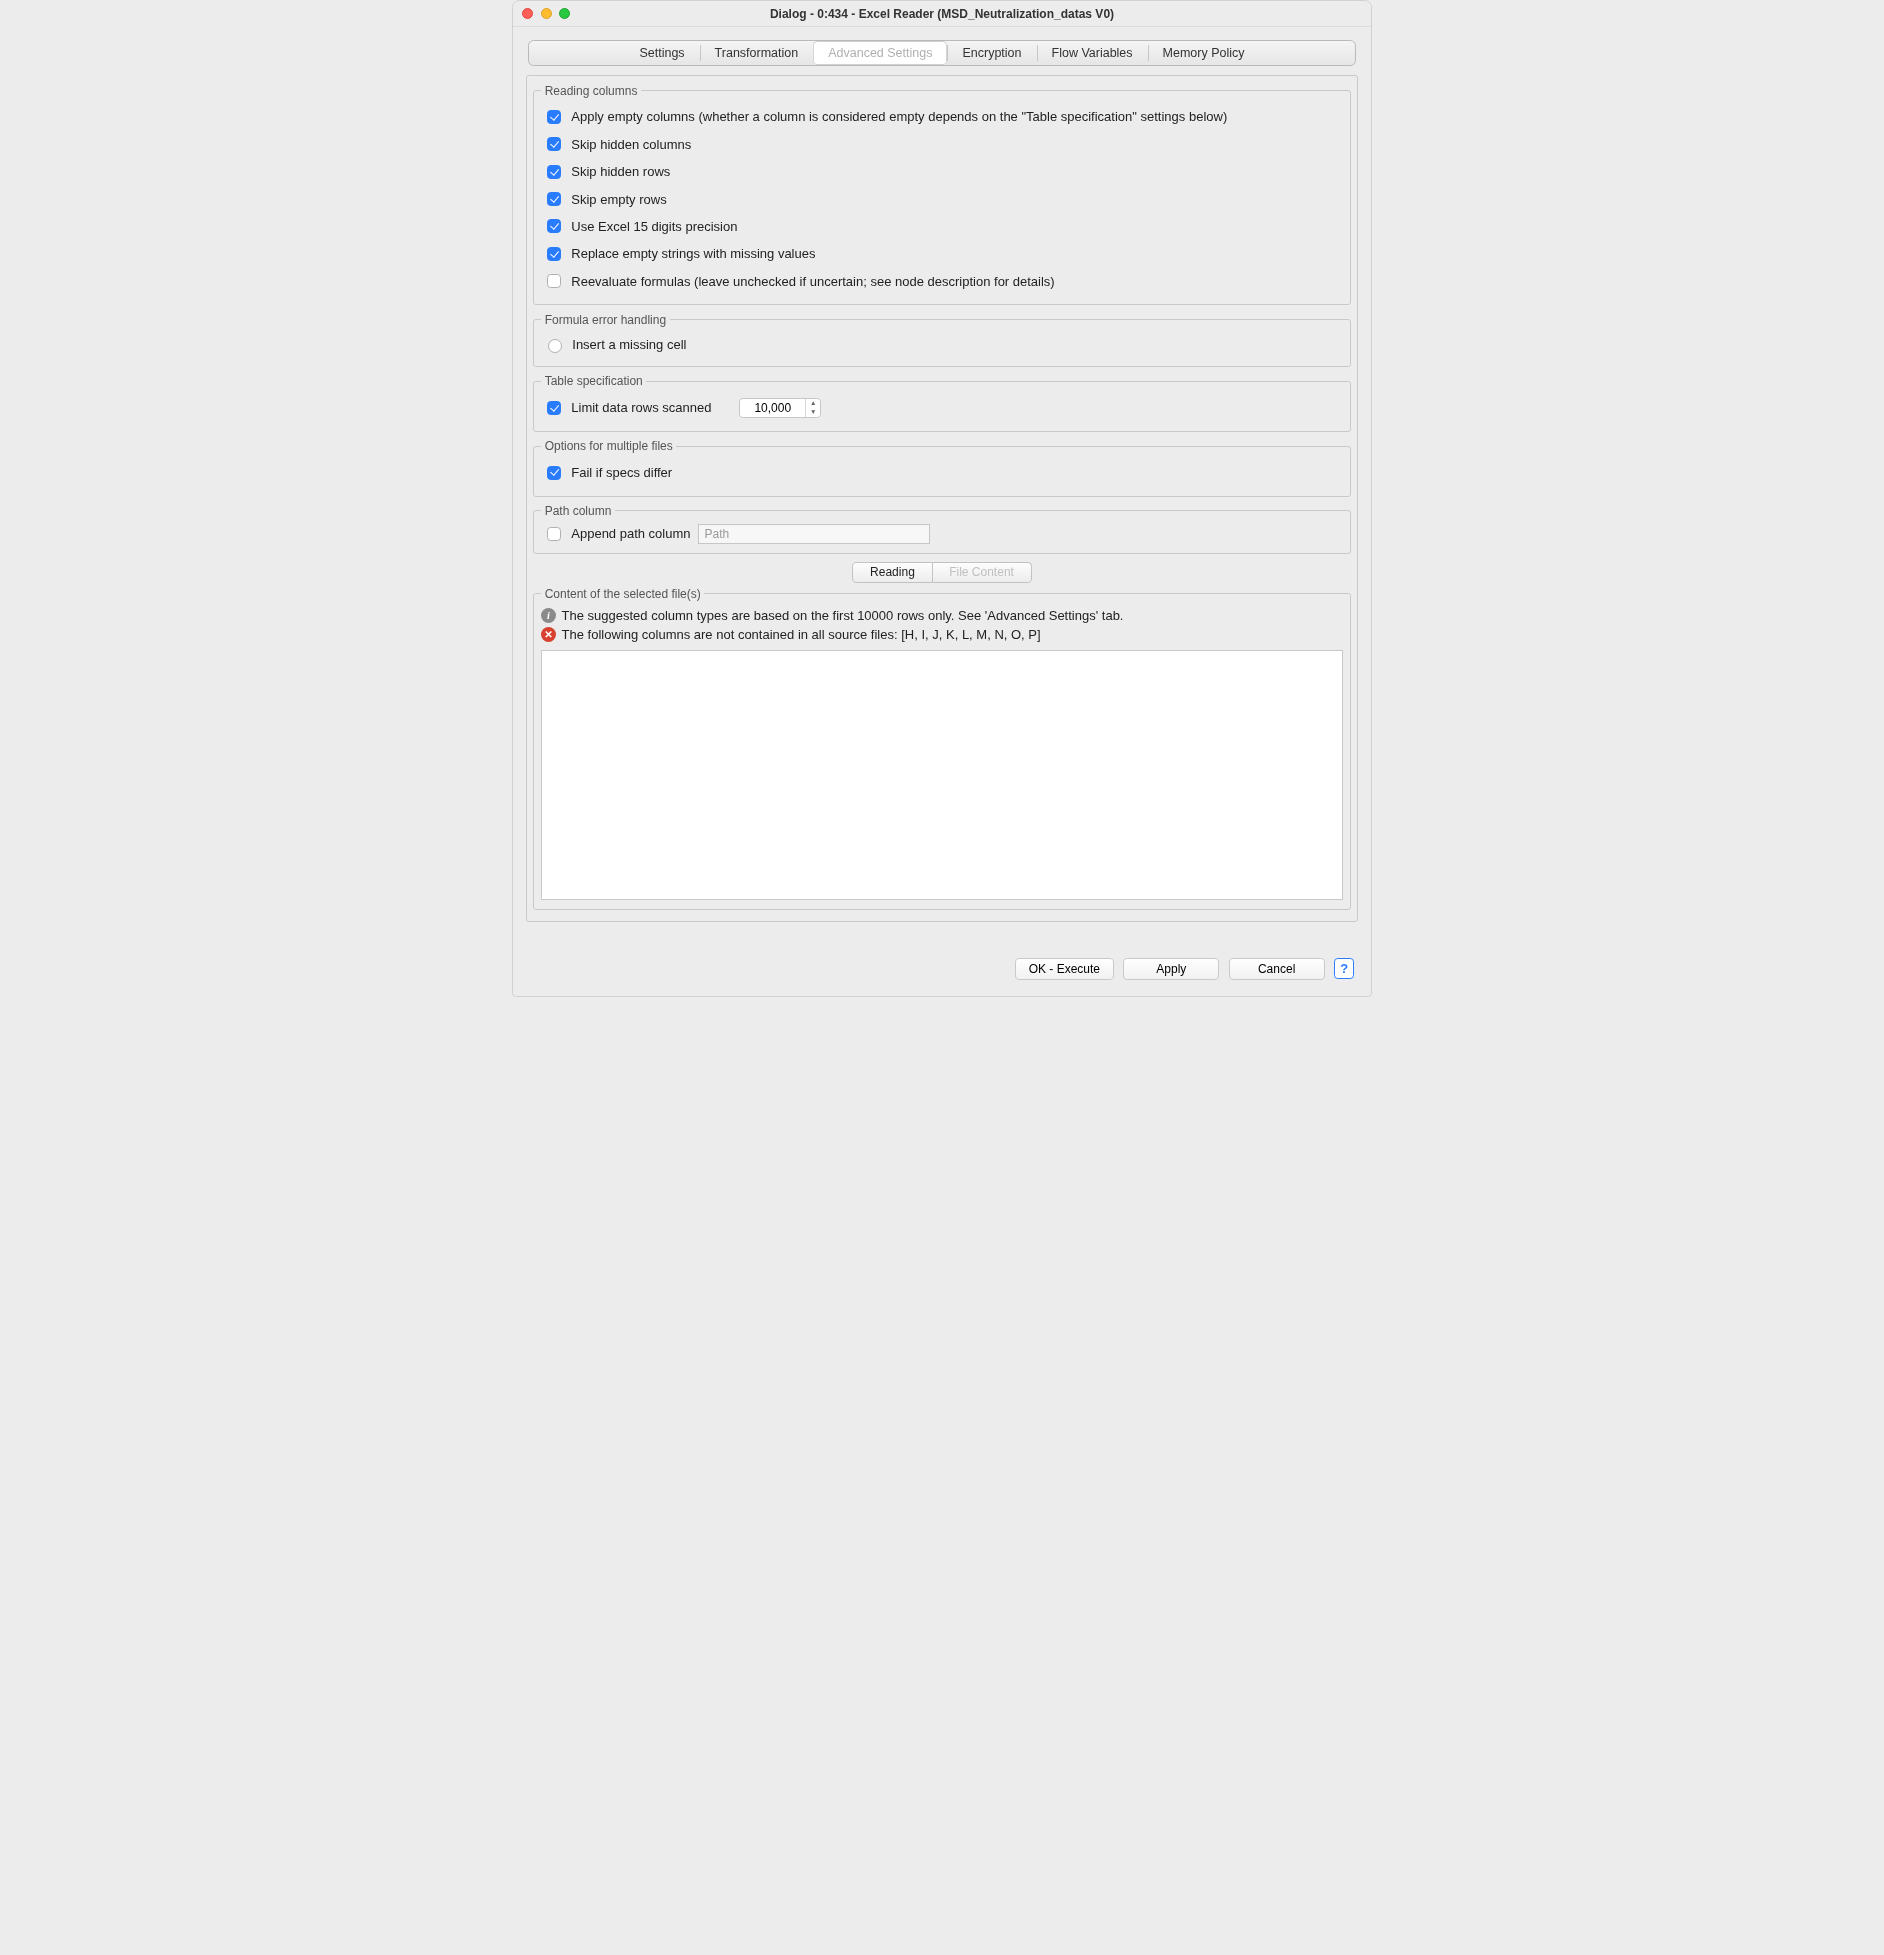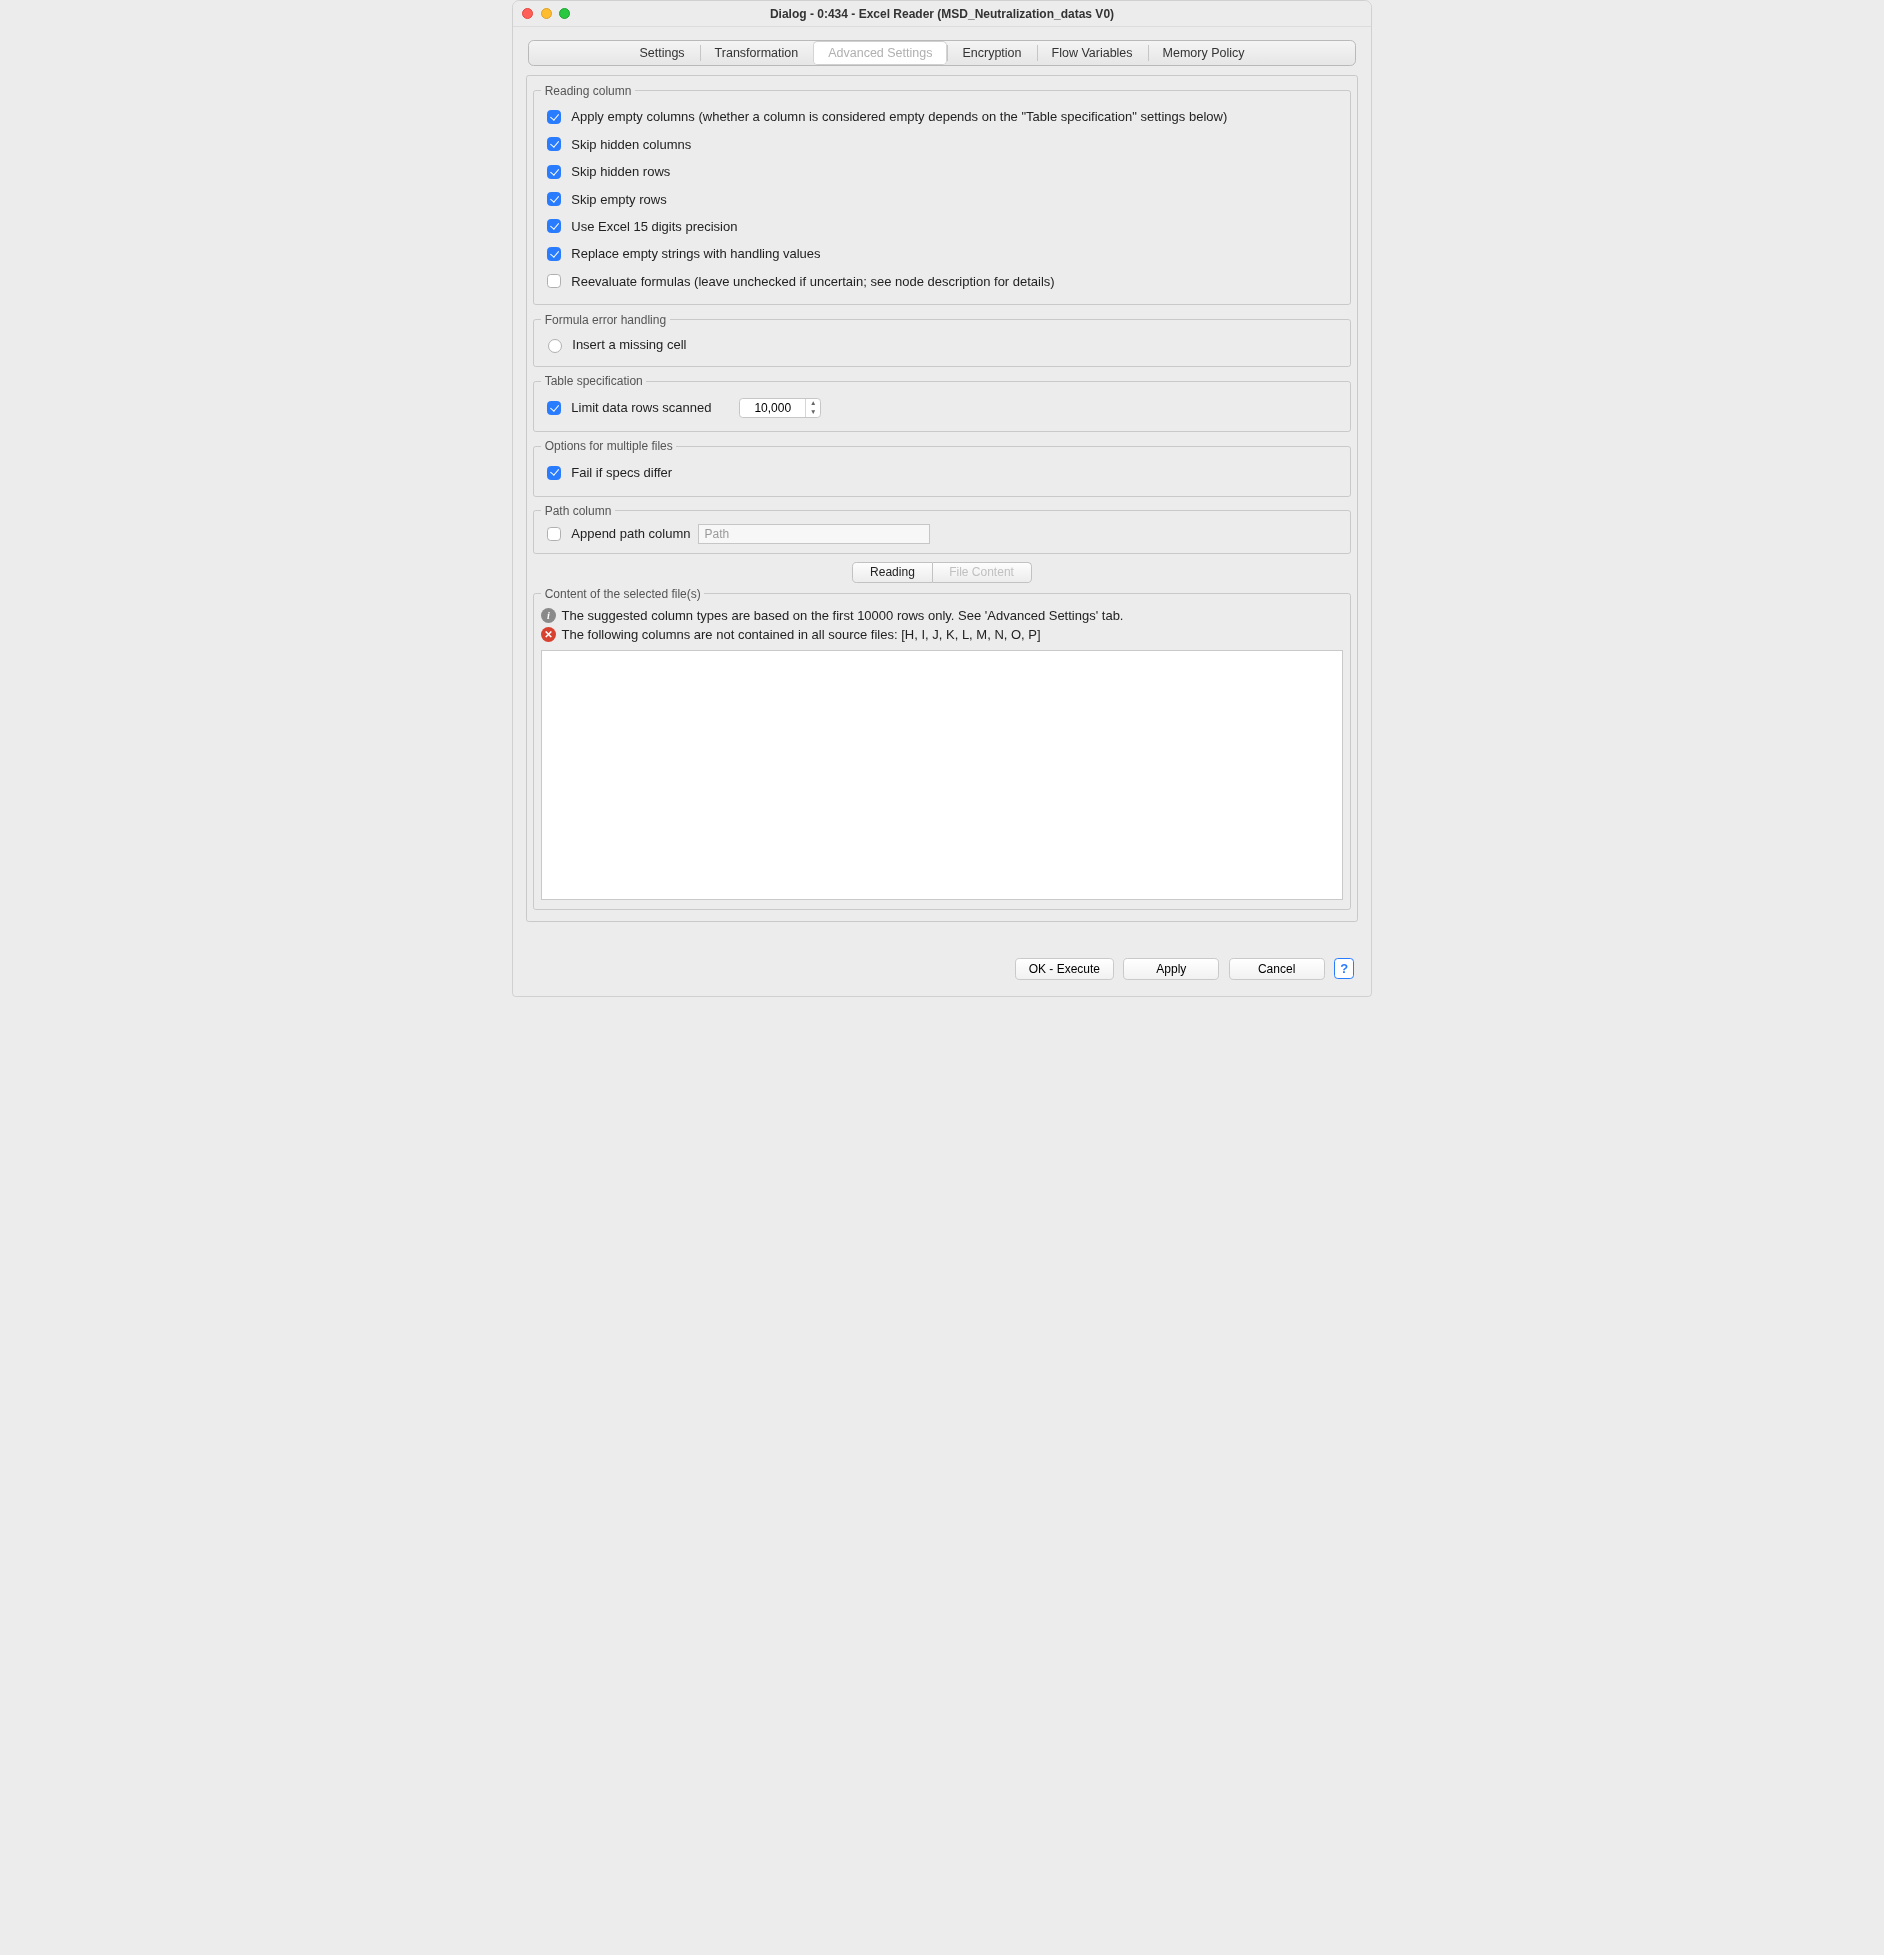--- a/index.html
+++ b/index.html
@@ -302,21 +302,21 @@
       <button class="tab selected">Advanced Settings</button>
       <button class="tab">Encryption</button>
       <button class="tab">Flow Variables</button>
       <button class="tab">Memory Policy</button>
     </div>
   </div>
 
   <div class="content">
 
     <fieldset class="group">
-      <legend>Reading column</legend>
+      <legend>Reading columns</legend>
       <div class="row">
         <input type="checkbox" class="cb" checked="" style="">
         <label class="text">Apply empty columns (whether a column is considered empty depends on the "Table specification" settings below)</label>
       </div>
       <div class="row">
         <input type="checkbox" class="cb" checked="" style="">
         <label class="text">Skip hidden columns</label>
       </div>
       <div class="row">
         <input type="checkbox" class="cb" checked="" style="">
@@ -325,21 +325,21 @@
       <div class="row">
         <input type="checkbox" class="cb" checked="" style="">
         <label class="text">Skip empty rows</label>
       </div>
       <div class="row">
         <input type="checkbox" class="cb" checked="" style="">
         <label class="text">Use Excel 15 digits precision</label>
       </div>
       <div class="row">
         <input type="checkbox" class="cb" checked="" style="">
-        <label class="text">Replace empty strings with handling values</label>
+        <label class="text">Replace empty strings with missing values</label>
       </div>
       <div class="row">
         <input type="checkbox" class="cb" style="">
         <label class="text">Reevaluate formulas (leave unchecked if uncertain; see node description for details)</label>
       </div>
     </fieldset>
 
     <fieldset class="group">
       <legend>Formula error handling</legend>
       <div class="row">

